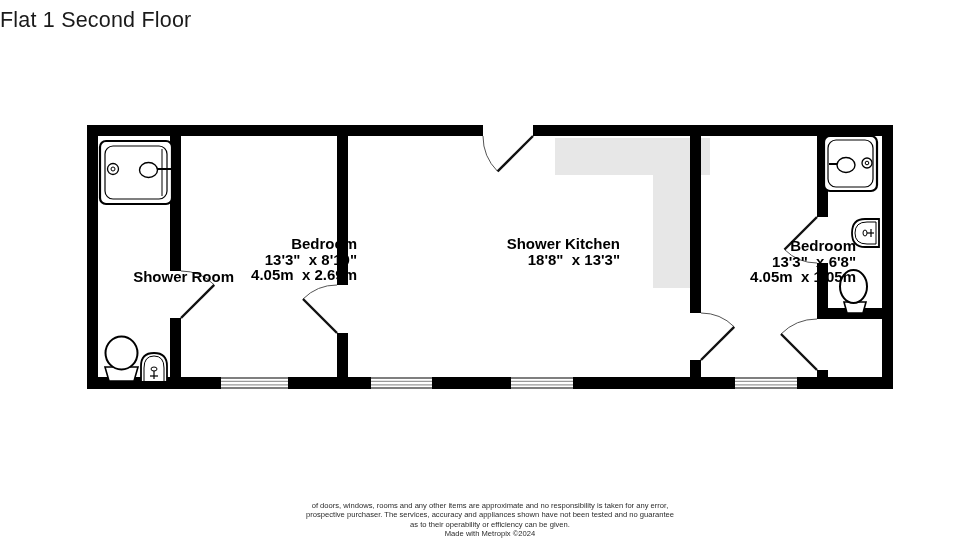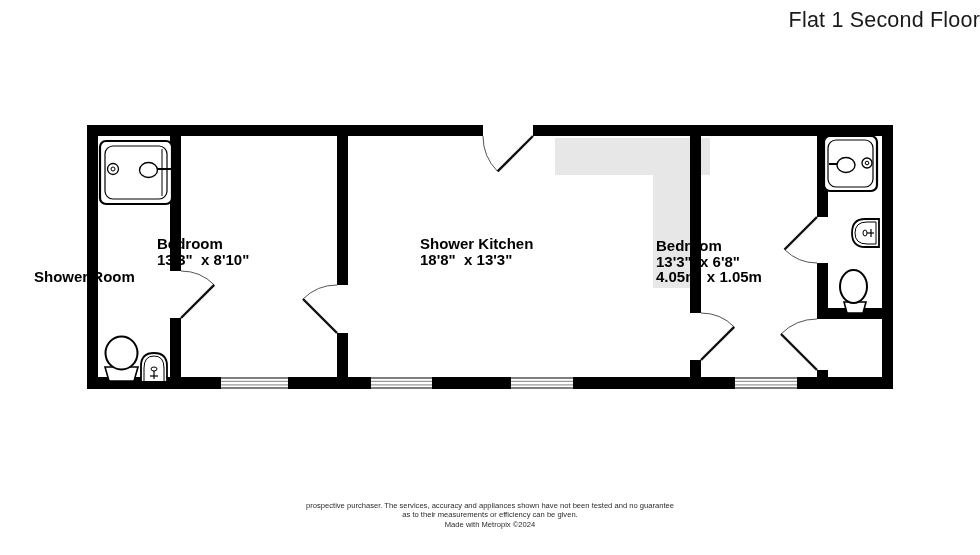--- a/index.html
+++ b/index.html
@@ -8,34 +8,34 @@
     --background:#ffffff;
     --text:#000000;
     --muted:#2b2b2b;
     --winline:#9a9a9a;
   }
   html,body{margin:0;padding:0;}
   body{background:var(--background);font-family:"Liberation Sans",sans-serif;}
   .page{position:relative;width:980px;height:555px;background:var(--background);overflow:hidden;}
   .title{
     position:absolute;left:0;top:8px;width:980px;margin:0;
-    text-align:right;font-size:21.5px;font-weight:400;color:#1a1a1a;letter-spacing:0.2px;
+    text-align:left;font-size:21.5px;font-weight:400;color:#1a1a1a;letter-spacing:0.2px;
   }
   .plan{position:absolute;left:87px;top:125px;width:806px;height:264px;}
   .wall{fill:var(--wall);}
   .counter{fill:var(--counter);}
   .winpane{fill:#ffffff;}
   .winedge{stroke:var(--wall);stroke-width:1.2;}
   .winbar{stroke:var(--winline);stroke-width:1.2;}
   .leaf{stroke:#111;stroke-width:2.4;fill:none;}
   .swing{stroke:#555;stroke-width:1;fill:none;}
   .fx{fill:#ffffff;stroke:var(--text);}
   .fxn{fill:none;stroke:var(--text);}
   .room-label{
-    position:absolute;text-align:left;color:var(--text);
+    position:absolute;text-align:right;color:var(--text);
     font-weight:700;font-size:15px;line-height:15.5px;
   }
   .room-label span{display:block;white-space:pre;}
   .disclaimer{
     position:absolute;left:240px;top:501px;width:500px;text-align:center;
     font-size:7.6px;line-height:9.3px;color:var(--muted);
   }
   .disclaimer div{white-space:nowrap;}
 </style>
 </head>
@@ -183,32 +183,34 @@
     </g>
   </svg>
 
   <div class="room-label" style="left:34px;top:269px;width:200px;">
     <span>Shower Room</span>
   </div>
 
   <div class="room-label" style="left:157px;top:236px;width:200px;">
     <span>Bedroom</span>
     <span>13'3"  x 8'10"</span>
+    <span>4.05m  x 2.69m</span>
   </div>
 
   <div class="room-label" style="left:420px;top:236px;width:200px;">
     <span>Shower Kitchen</span>
     <span>18'8"  x 13'3"</span>
   </div>
 
   <div class="room-label" style="left:656px;top:238px;width:200px;">
     <span>Bedroom</span>
     <span>13'3"  x 6'8"</span>
     <span>4.05m  x 1.05m</span>
   </div>
 
   <div class="disclaimer">
+    <div>of doors, windows, rooms and any other items are approximate and no responsibility is taken for any error,</div>
     <div>prospective purchaser. The services, accuracy and appliances shown have not been tested and no guarantee</div>
-    <div>as to their measurements or efficiency can be given.</div>
+    <div>as to their operability or efficiency can be given.</div>
     <div>Made with Metropix ©2024</div>
   </div>
 
 </div>
 
 </body></html>

